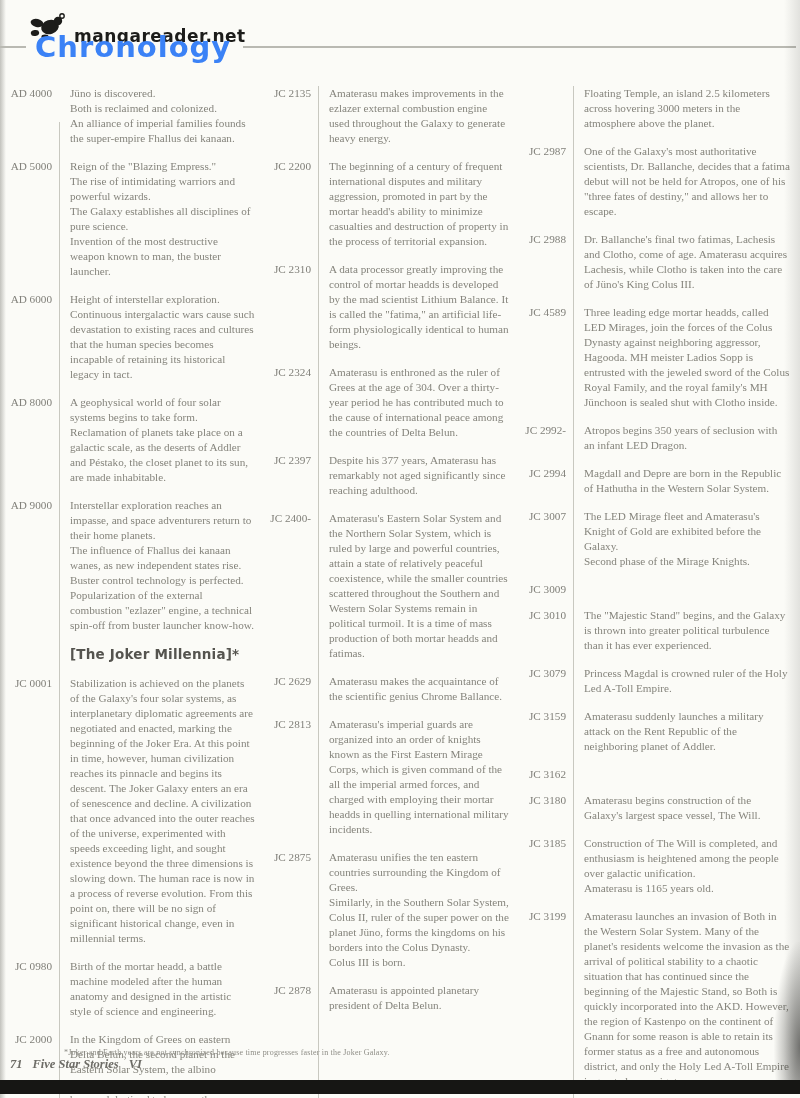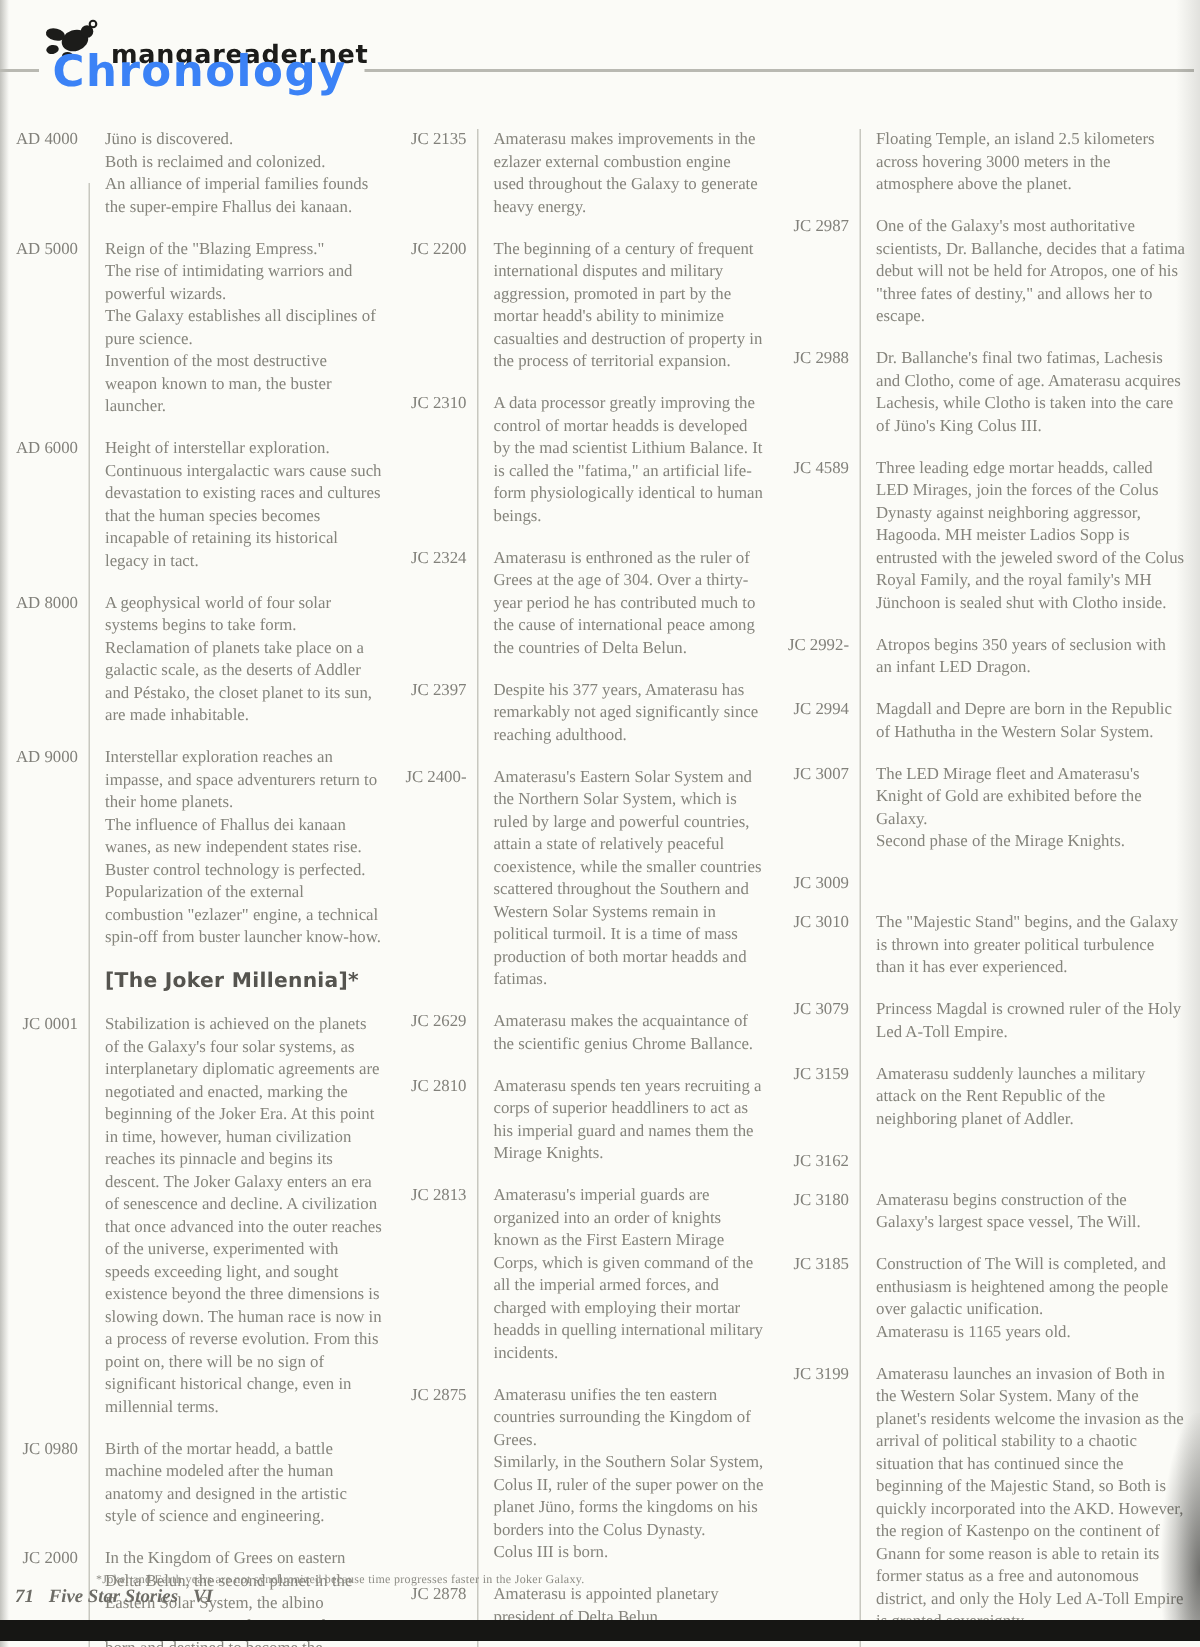--- a/index.html
+++ b/index.html
@@ -184,26 +184,20 @@
           <p>Amaterasu's Eastern Solar System and the Northern Solar System, which is ruled by large and powerful countries, attain a state of relatively peaceful coexistence, while the smaller countries scattered throughout the Southern and Western Solar Systems remain in political turmoil. It is a time of mass production of both mortar headds and fatimas.</p>
         </div>
       </div>
       <div class="entry">
         <div class="year">JC 2629</div>
         <div class="body">
           <p>Amaterasu makes the acquaintance of the scientific genius Chrome Ballance.</p>
         </div>
       </div>
       <div class="entry">
-        <div class="year">JC 2810</div>
-        <div class="body">
-          <p>Amaterasu spends ten years recruiting a corps of superior headdliners to act as his imperial guard and names them the Mirage Knights.</p>
-        </div>
-      </div>
-      <div class="entry">
         <div class="year">JC 2813</div>
         <div class="body">
           <p>Amaterasu's imperial guards are organized into an order of knights known as the First Eastern Mirage Corps, which is given command of the all the imperial armed forces, and charged with employing their mortar headds in quelling international military incidents.</p>
         </div>
       </div>
       <div class="entry">
         <div class="year">JC 2875</div>
         <div class="body">
           <p>Amaterasu unifies the ten eastern countries surrounding the Kingdom of Grees.</p>
           <p>Similarly, in the Southern Solar System, Colus II, ruler of the super power on the planet Jüno, forms the kingdoms on his borders into the Colus Dynasty.</p>

